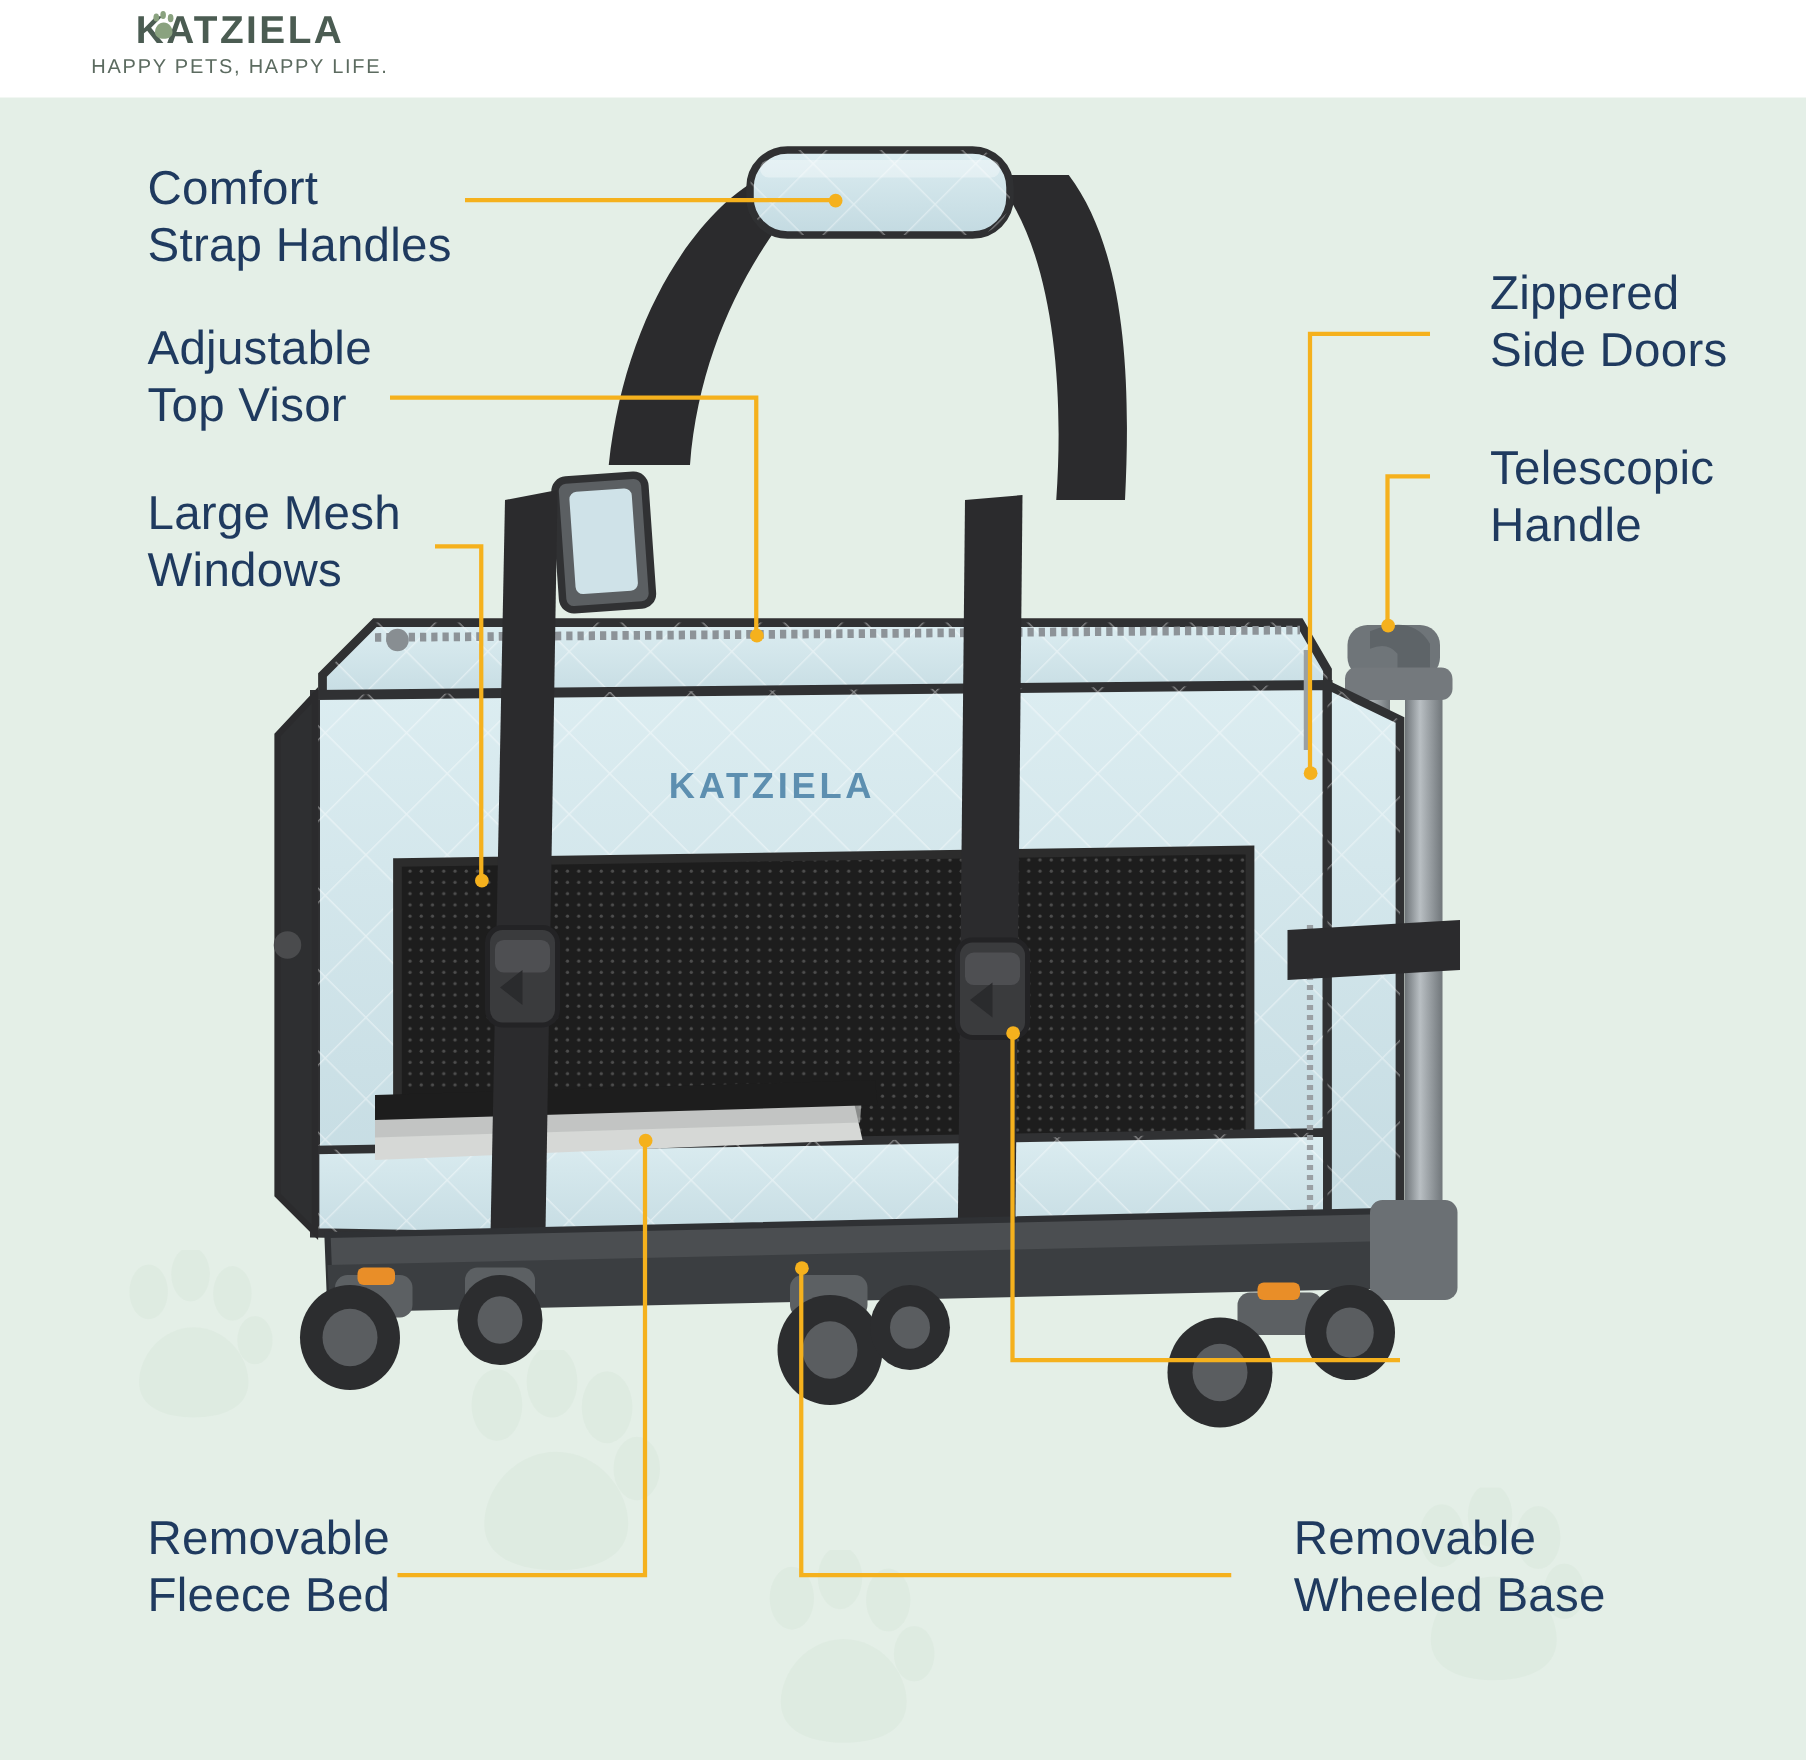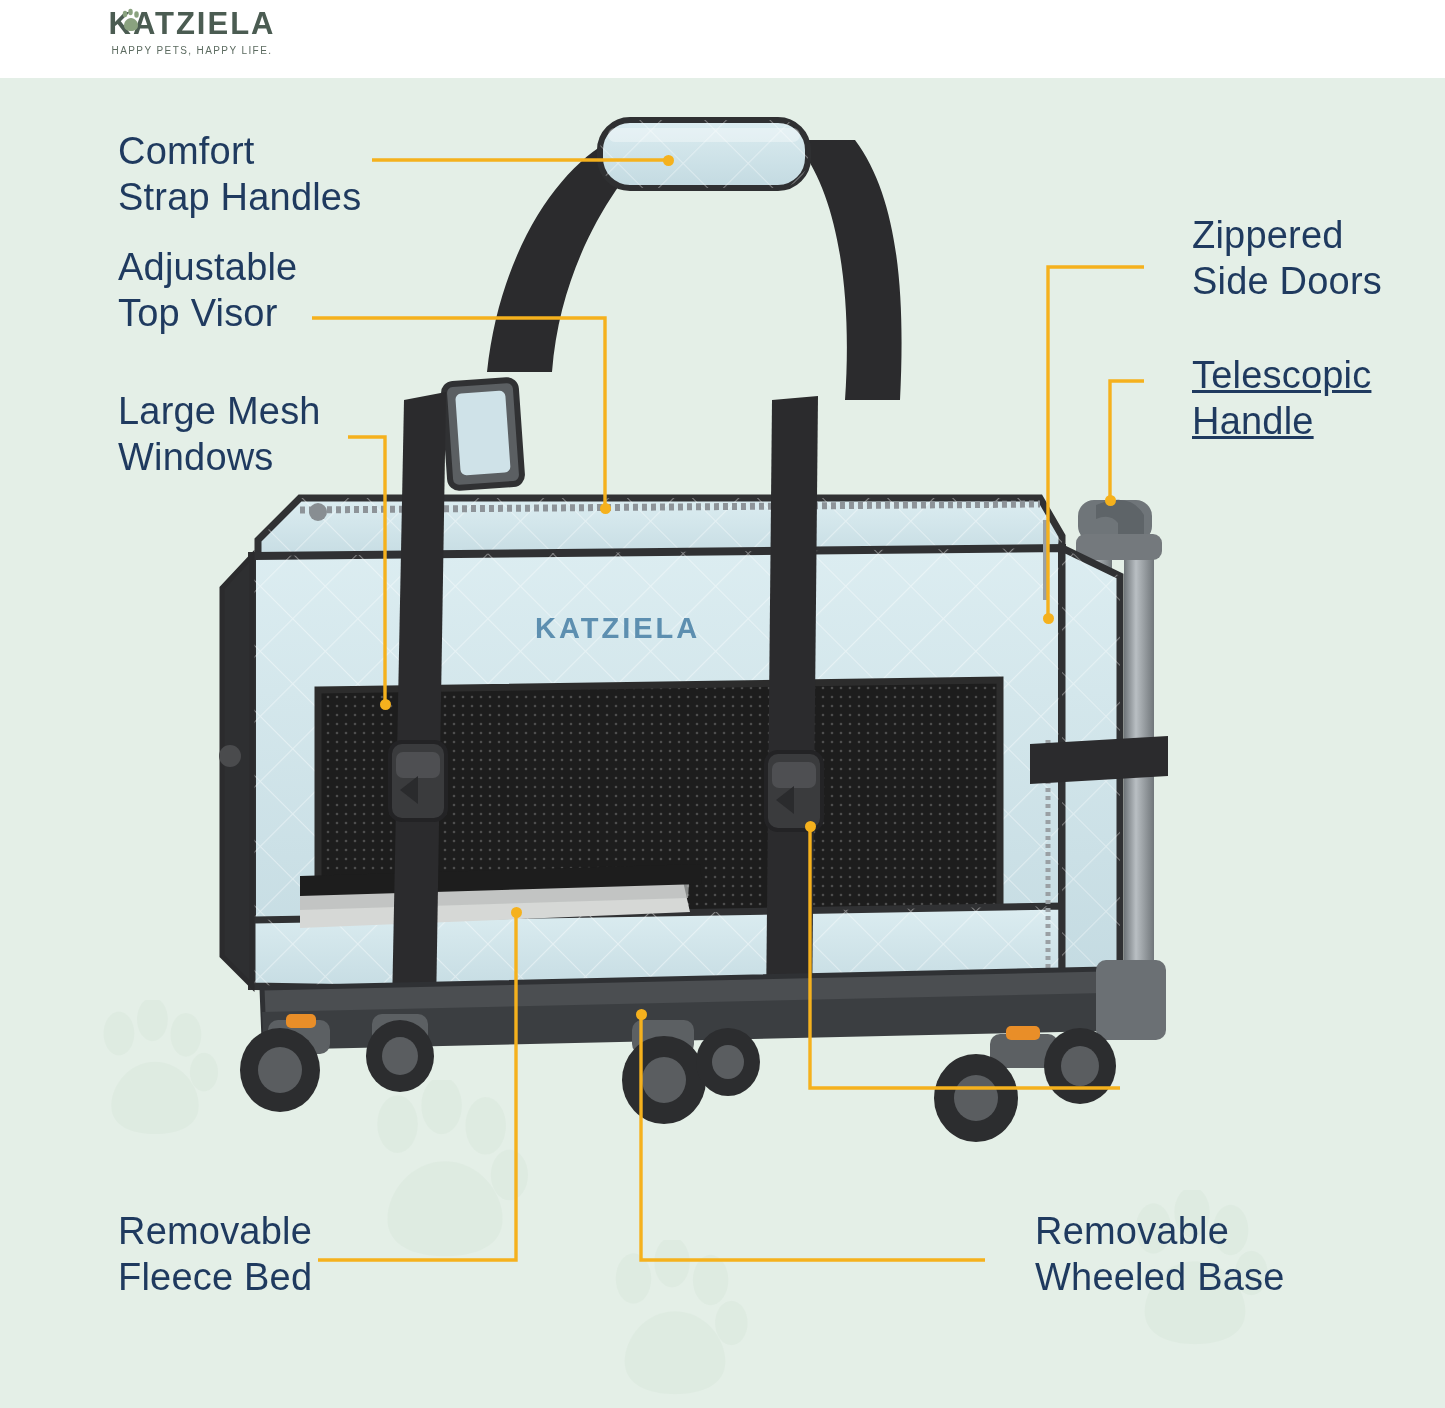--- a/index.html
+++ b/index.html
@@ -33,21 +33,21 @@
     text-align: center;
   }
   .brand-name {
     font-size: 31px;
     letter-spacing: 2px;
     font-weight: bold;
     color: #4b5c52;
     font-family: "Liberation Sans", sans-serif;
   }
   .brand-tag {
-    font-size: 10px;
+    font-size: 16px;
     letter-spacing: 1.4px;
     color: #5c6b60;
     margin-top: 3px;
   }
   .brand-paw {
     position: absolute;
     left: 121px; top: 8px;
     width: 20px; height: 24px;
     color: #8aa27f;
   }
@@ -280,26 +280,26 @@
   <div class="dot" style="left:600px; top:503px;"></div>
   <div class="dot" style="left:380px; top:699px;"></div>
   <div class="dot" style="left:1043px; top:613px;"></div>
   <div class="dot" style="left:1105px; top:495px;"></div>
   <div class="dot" style="left:805px; top:821px;"></div>
   <div class="dot" style="left:511px; top:907px;"></div>
   <div class="dot" style="left:636px; top:1009px;"></div>
 
   <div class="label" style="left:78px;   top:128px;">Comfort
 Strap Handles</div>
-  <div class="label" style="left:78px;   top:244px;">Adjustable
+  <div class="label" style="left:78px;   top:256px;">Adjustable
 Top Visor</div>
   <div class="label right" style="left:1152px; top:212px;">Zippered
 Side Doors</div>
   <div class="label" style="left:78px;   top:388px;">Large Mesh
 Windows</div>
-  <div class="label right" style="left:1152px; top:352px;text-decoration:underline;">Telescopic
+  <div class="label right" style="left:1152px; top:352px;">Telescopic
 Handle</div>
   <div class="label" style="left:78px;   top:1208px;">Removable
 Fleece Bed</div>
   <div class="label" style="left:995px;  top:1208px;">Removable
 Wheeled Base</div>
 
 </div>
 
 </body></html>

